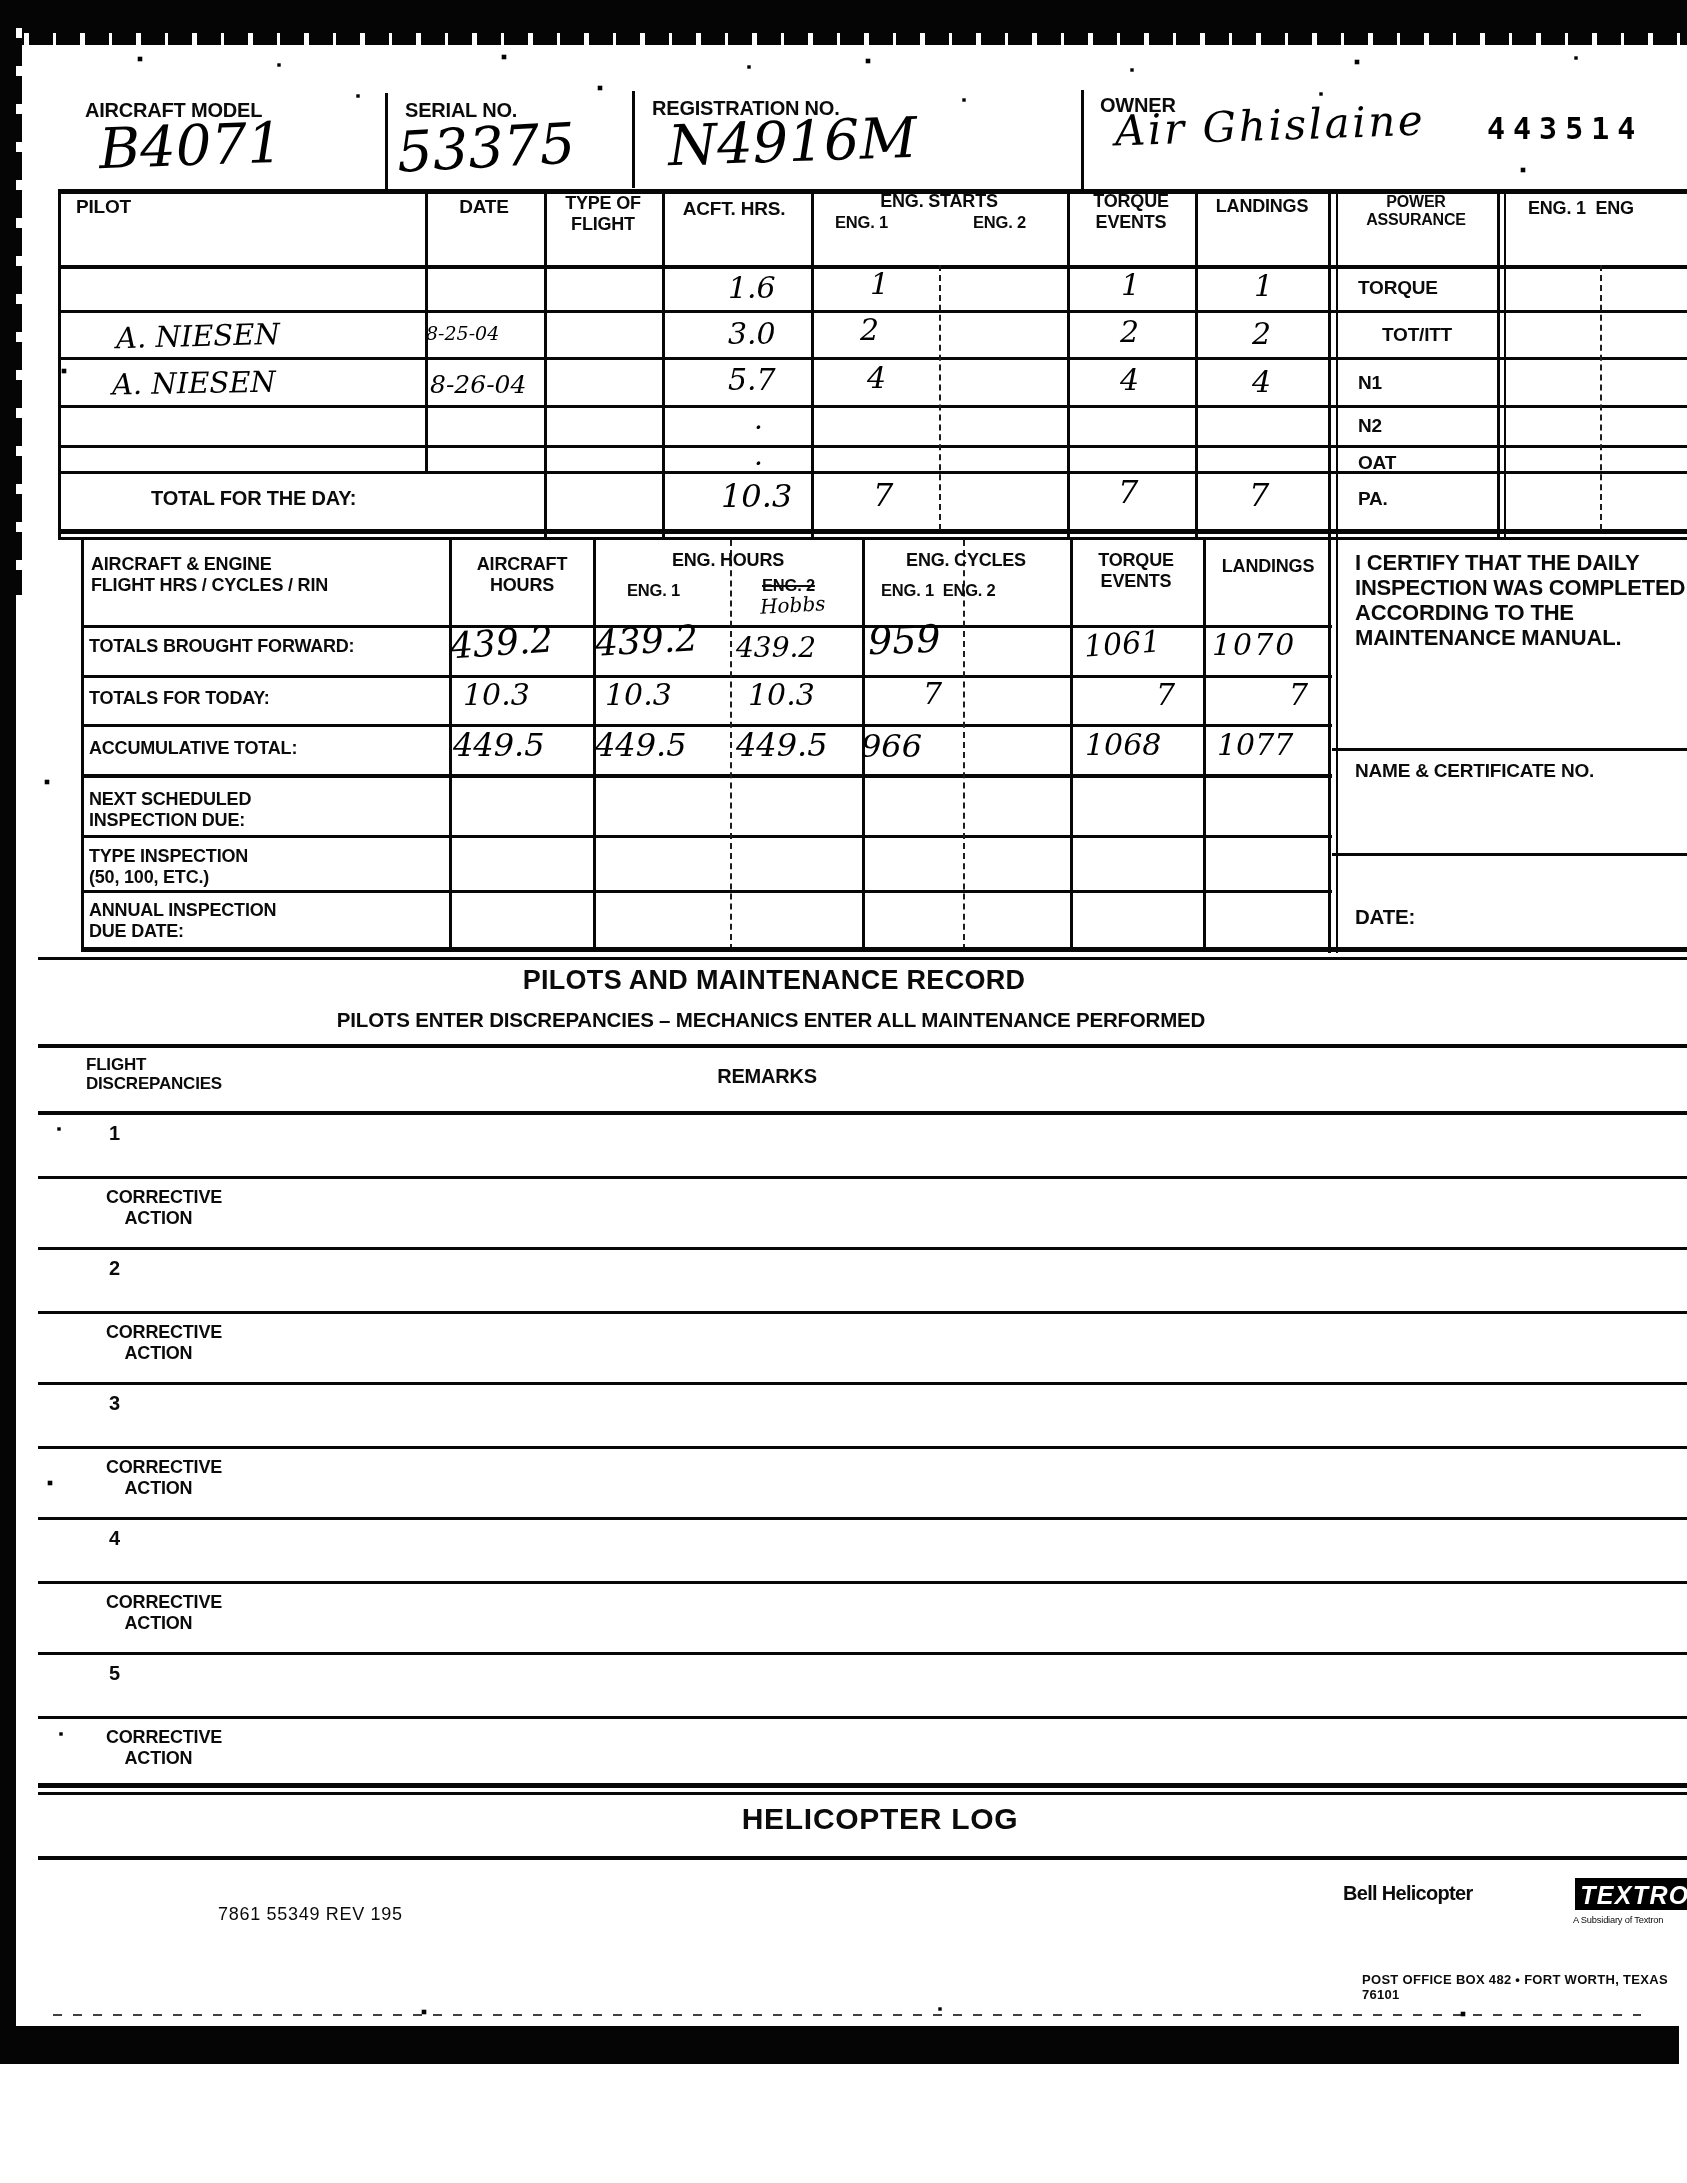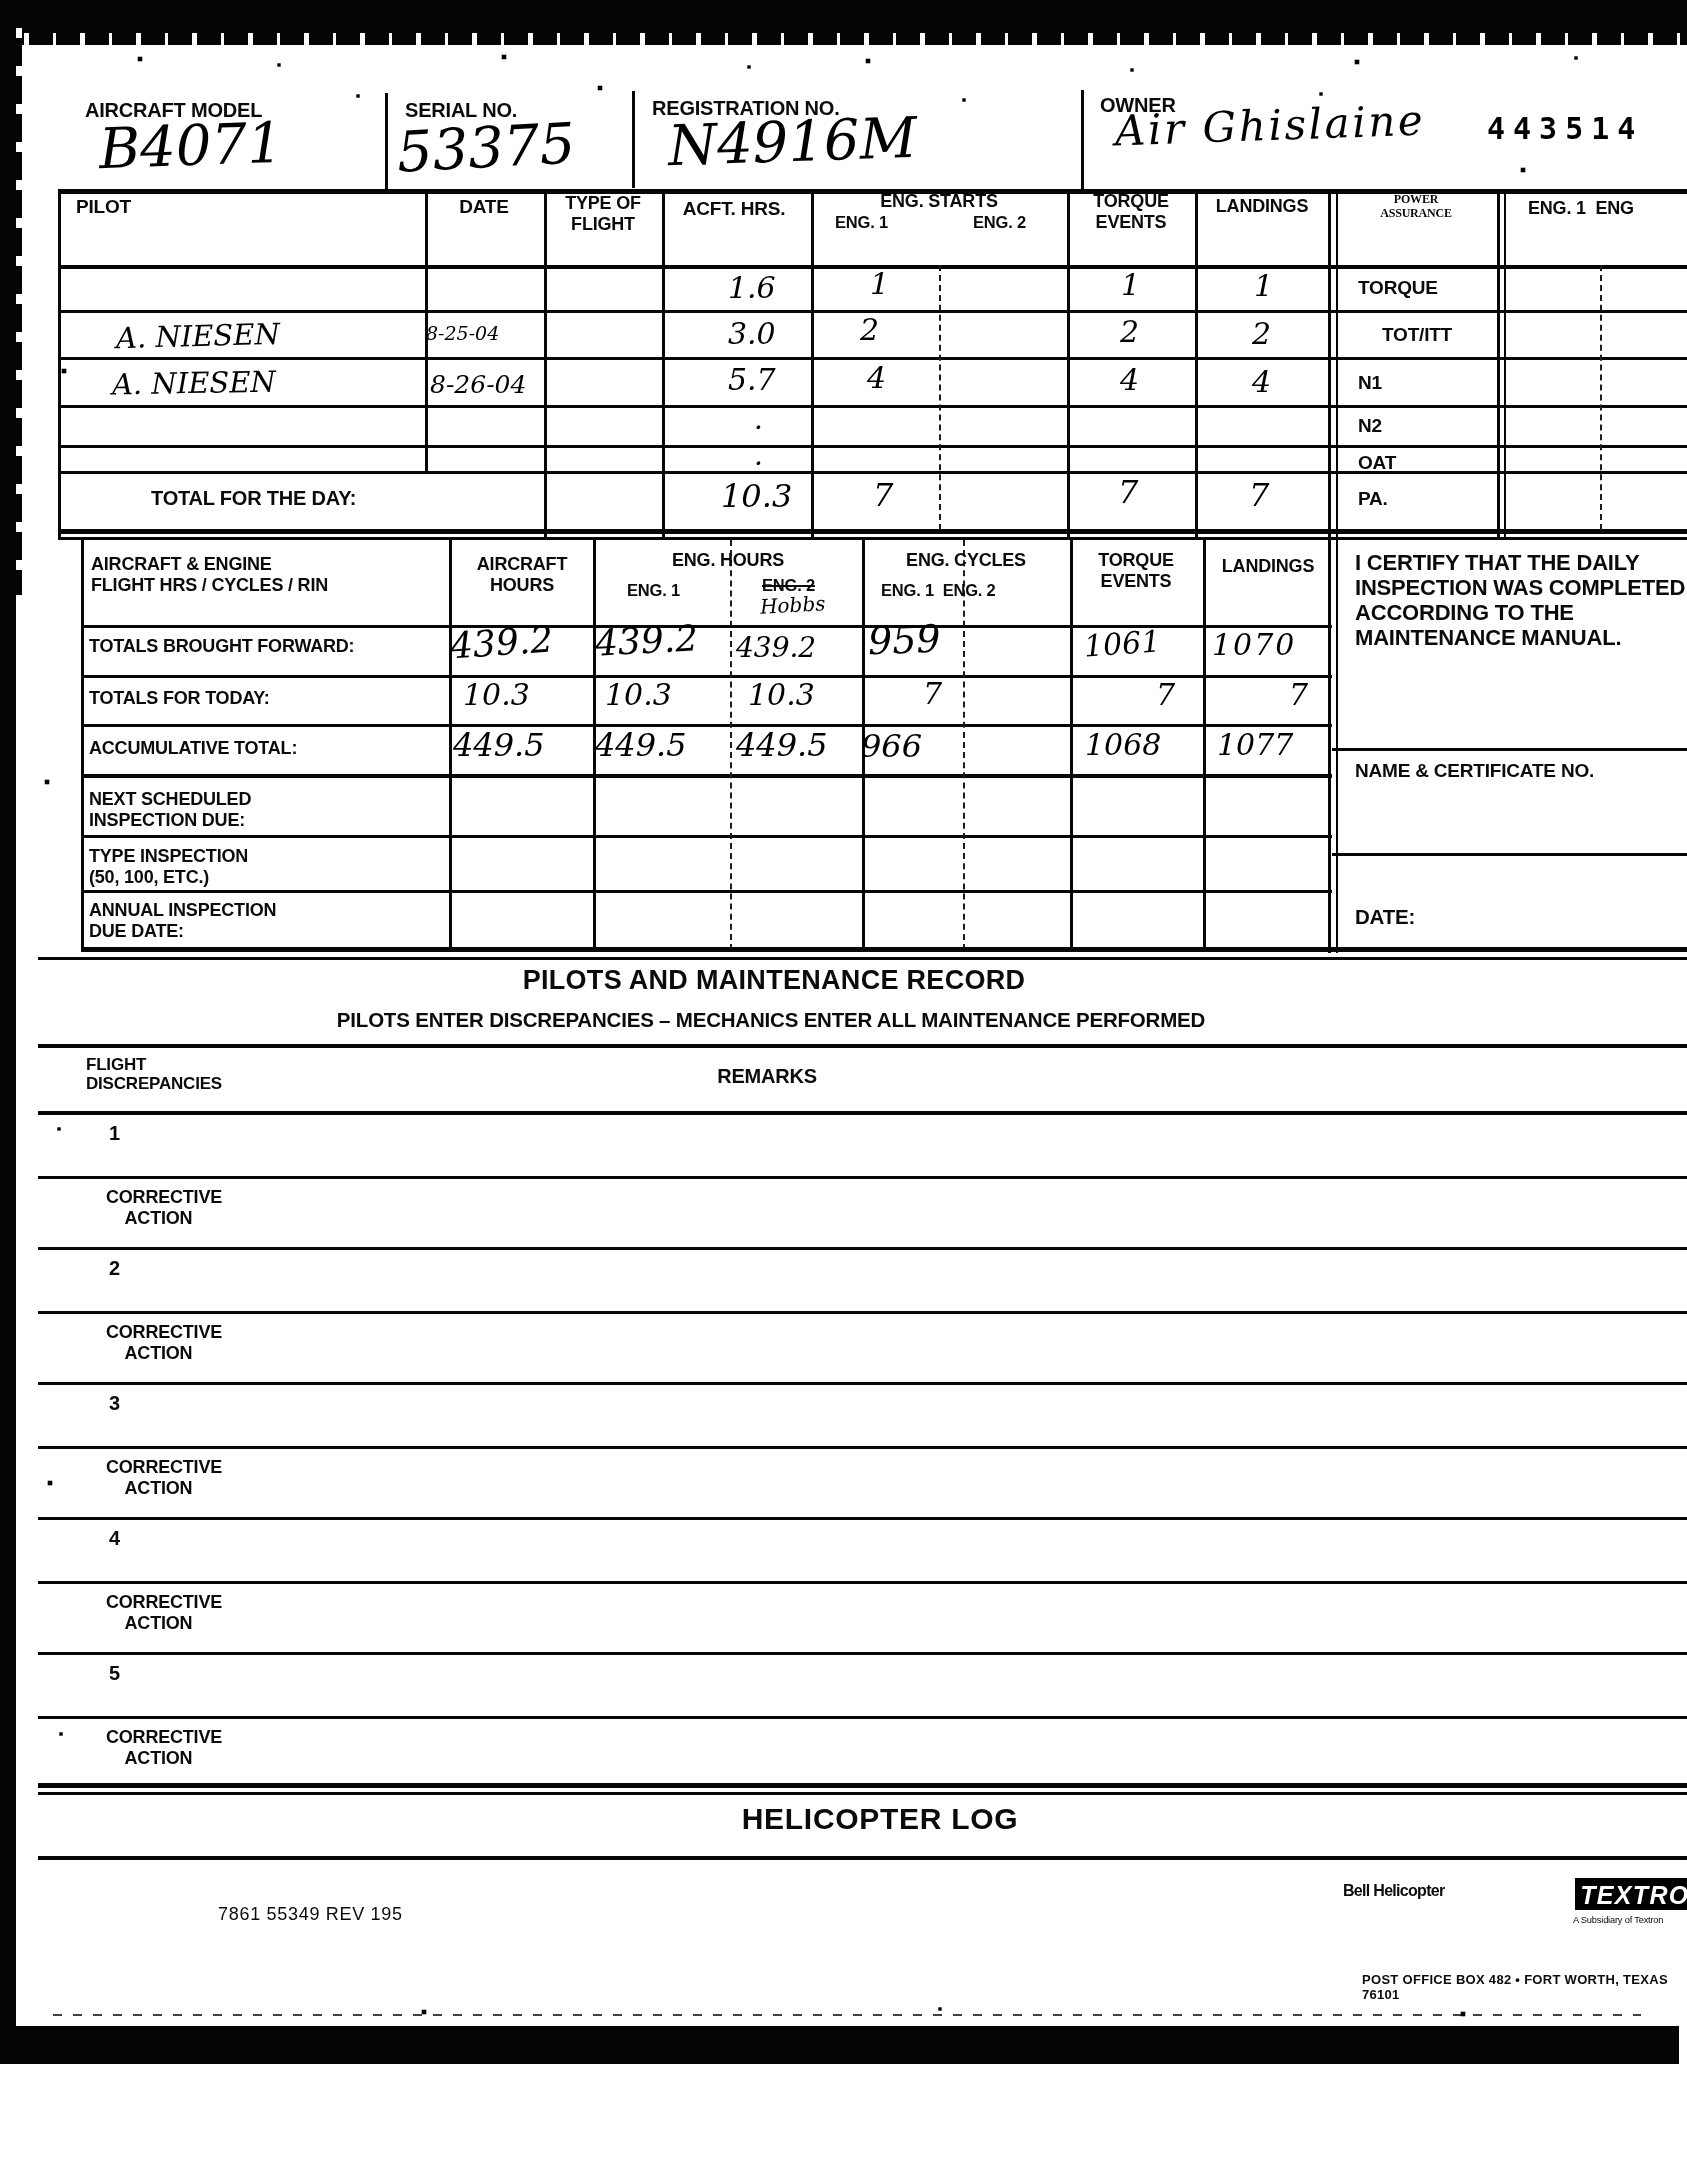--- a/index.html
+++ b/index.html
@@ -77,21 +77,21 @@
   <div class="lbl ctr" style="left:484px;top:196px;font-size:19px;">DATE</div>
   <div class="lbl ctr" style="left:603px;top:193px;font-size:18px;">TYPE OF
 FLIGHT</div>
   <div class="lbl ctr" style="left:734px;top:198px;font-size:19px;">ACFT. HRS.</div>
   <div class="lbl ctr" style="left:939px;top:191px;font-size:18px;">ENG. STARTS</div>
   <div class="lbl" style="left:835px;top:213px;font-size:16.5px;">ENG. 1</div>
   <div class="lbl" style="left:973px;top:213px;font-size:16.5px;">ENG. 2</div>
   <div class="lbl ctr" style="left:1131px;top:191px;font-size:18px;">TORQUE
 EVENTS</div>
   <div class="lbl ctr" style="left:1262px;top:196px;font-size:18px;">LANDINGS</div>
-  <div class="lbl ctr" style="left:1416px;top:193px;font-size:12px;font-family:Liberation Serif, serif;">POWER
+  <div class="lbl ctr" style="left:1416px;top:193px;font-size:16px;">POWER
 ASSURANCE</div>
   <div class="lbl" style="left:1528px;top:198px;font-size:18px;white-space:pre;">ENG. 1  ENG</div>
 
   <div class="hw" style="left:728px;top:273px;font-size:30px;">1.6</div>
   <div class="hw" style="left:870px;top:269px;font-size:30px;">1</div>
   <div class="hw" style="left:1121px;top:270px;font-size:30px;">1</div>
   <div class="hw" style="left:1254px;top:271px;font-size:30px;">1</div>
   <div class="lbl" style="left:1358px;top:277px;font-size:19px;">TORQUE</div>
 
   <div class="hw" style="left:116px;top:322px;font-size:29px;transform:rotate(-1.5deg);">A. NIESEN</div>
@@ -232,21 +232,21 @@
   <div class="hl" style="left:38px;top:1716px;width:1649px;height:3.3px;"></div>
   <div class="lbl pre" style="left:106px;top:1727px;font-size:18px;white-space:pre;">CORRECTIVE
     ACTION</div>
 
   <div class="hl" style="left:38px;top:1783px;width:1649px;height:5.3px;"></div>
   <div class="hl" style="left:38px;top:1792px;width:1649px;height:2.6px;"></div>
   <div class="lbl ctr" style="left:880px;top:1802px;font-size:30px;letter-spacing:0.7px;">HELICOPTER LOG</div>
   <div class="hl" style="left:38px;top:1856px;width:1649px;height:4px;"></div>
 
   <div class="lbl" style="left:218px;top:1904px;font-size:18px;font-weight:normal;letter-spacing:0.7px;">7861 55349 REV 195</div>
-  <div class="lbl" style="left:1343px;top:1882px;font-size:16px;letter-spacing:-0.7px;">Bell Helicopter</div>
+  <div class="lbl" style="left:1343px;top:1882px;font-size:20px;letter-spacing:-0.7px;">Bell Helicopter</div>
   <div class="brandbox" style="left:1575px;top:1878px;width:198px;height:32px;">
     <span style="display:inline-block;padding:2.6px 5.3px;font-size:25px;letter-spacing:1.3px;font-style:italic;">TEXTRON</span>
   </div>
   <div class="lbl" style="left:1573px;top:1915px;font-size:9.3px;font-weight:normal;">A Subsidiary of Textron</div>
   <div class="lbl" style="left:1362px;top:1945px;font-size:13px;letter-spacing:0.3px;margin-top:28px;">POST OFFICE BOX 482 • FORT WORTH, TEXAS 76101</div>
 
 
 </div>
 
 

